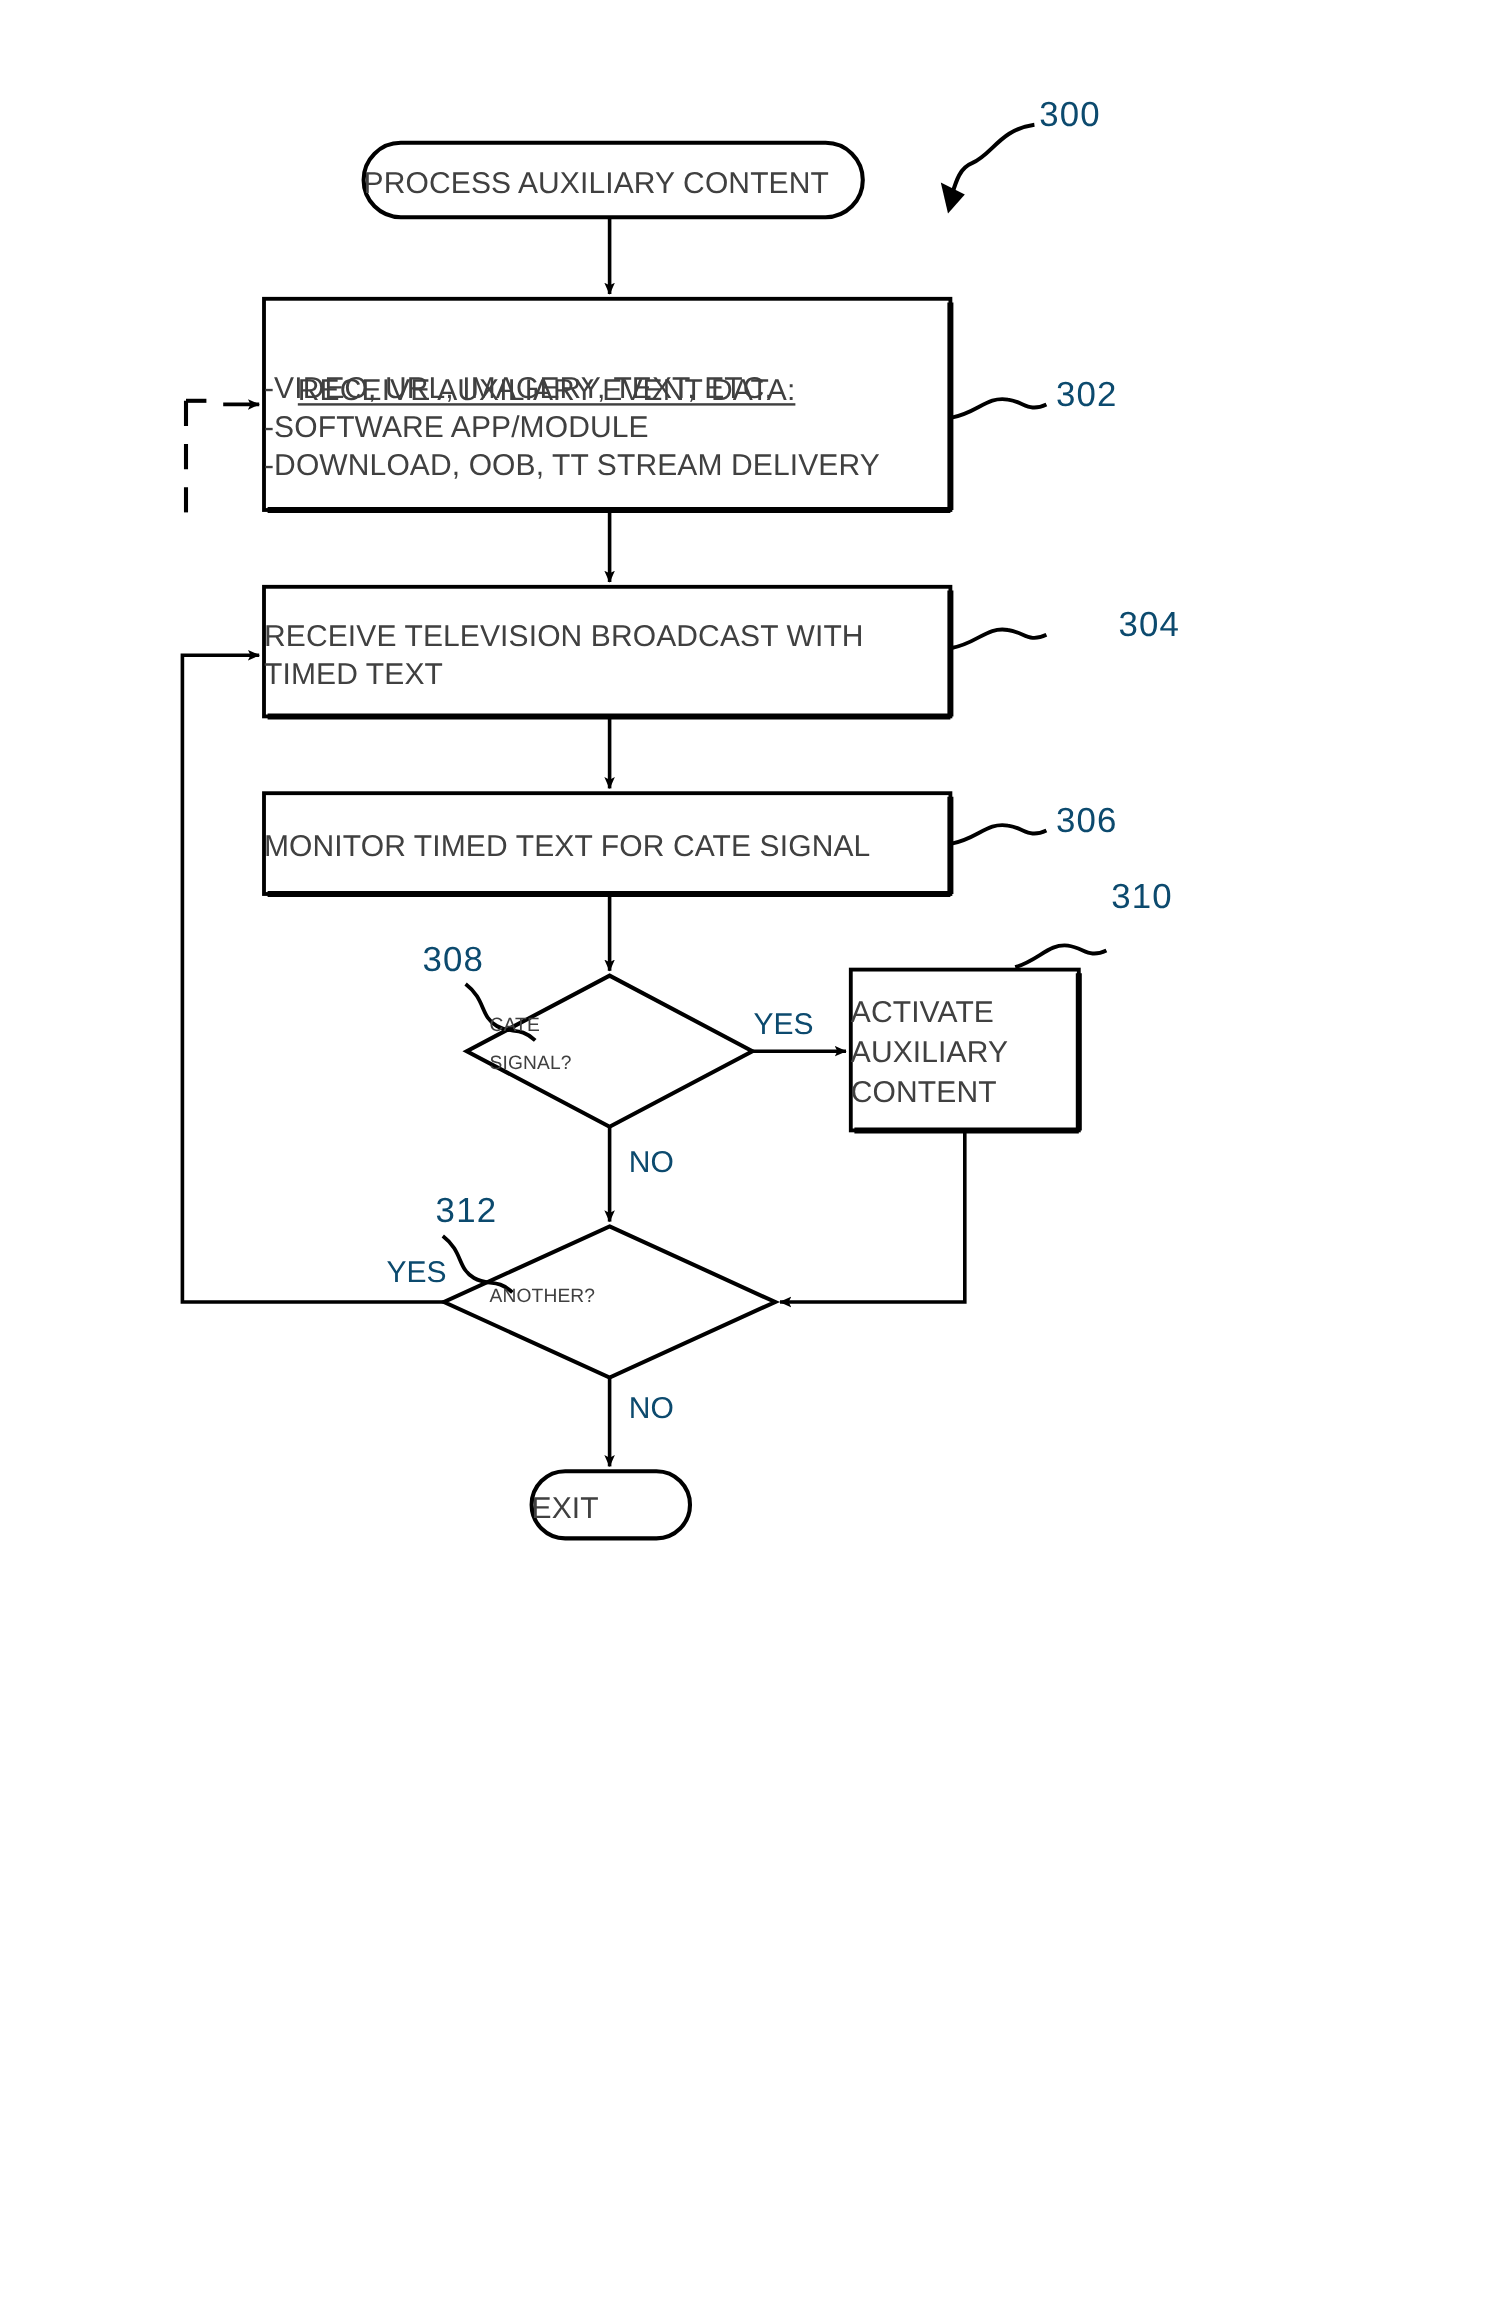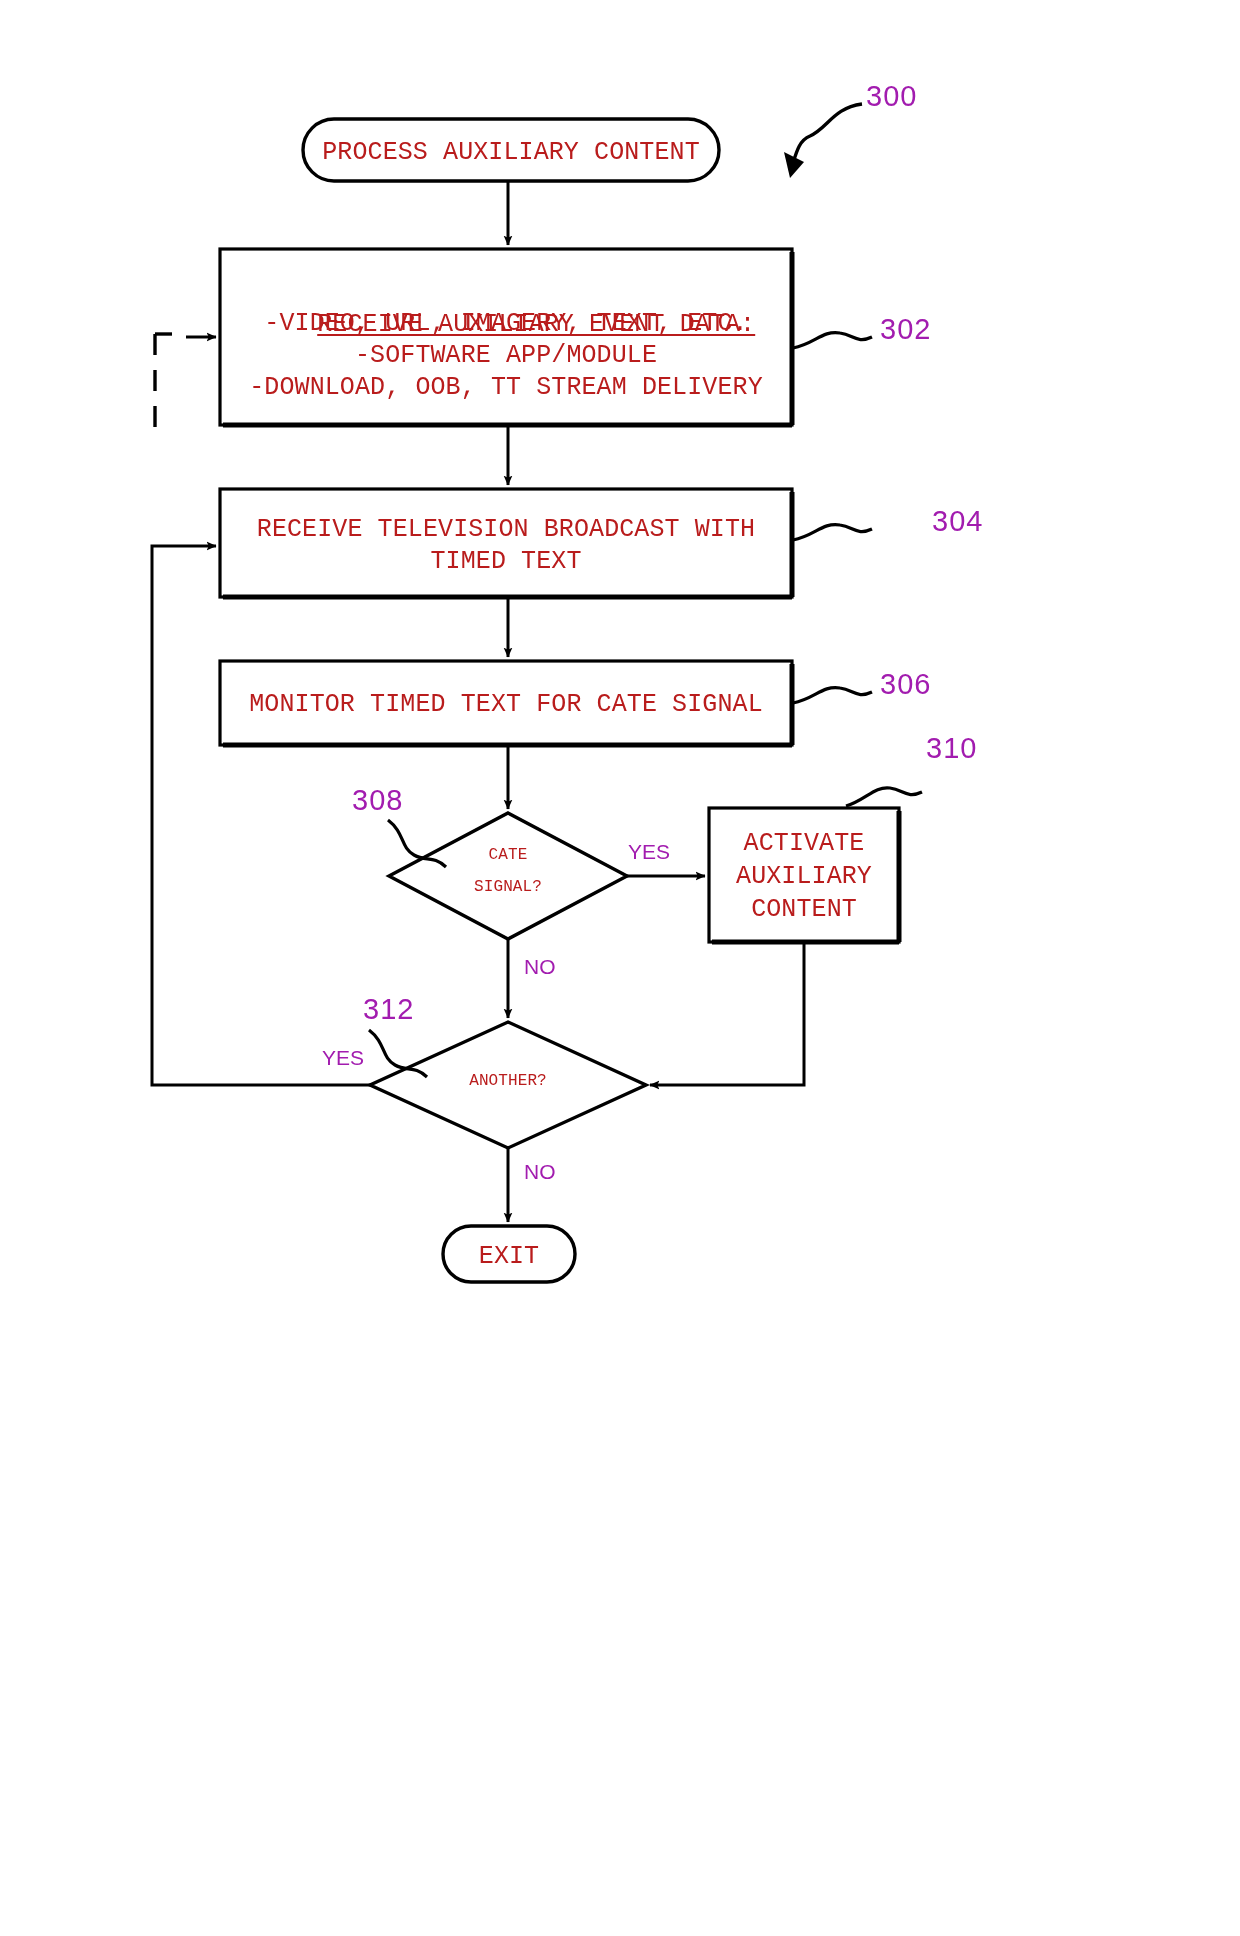--- a/index.html
+++ b/index.html
@@ -23,37 +23,36 @@
   }
   svg#diagram {
     position: absolute;
     left: 0;
     top: 0;
     width: 1240px;
     height: 1936px;
   }
   .node-text {
     position: absolute;
-    text-align: center;
+    text-align: left;
     line-height: 1.30;
     letter-spacing: 0.1px;
     white-space: pre;
-    color: #b91c1c;
-    font-family: Liberation Mono, monospace;
+    color: #404040;
   }
   .lbl {
     position: absolute;
     white-space: pre;
-    color: #a21caf;
+    color: #0c4a6e;
   }
   
   .t-terminal { font-size: 25px; }
   .t-box      { font-size: 25px; }
   .t-diamond  { font-size: 16px; }
-  .t-flowlbl  { font-size: 21px; }
+  .t-flowlbl  { font-size: 25px; }
   .t-ref      { font-size: 29px; letter-spacing: 1px; }
   .t-fig      { font-size: 53px; letter-spacing: 2px; }
   .underline-line { text-decoration: underline; text-underline-offset: 3px; }
 </style>
 </head>
 <body>
 
 <div id="sheet">
 
   <svg id="diagram" viewBox="0 0 1240 1936">

